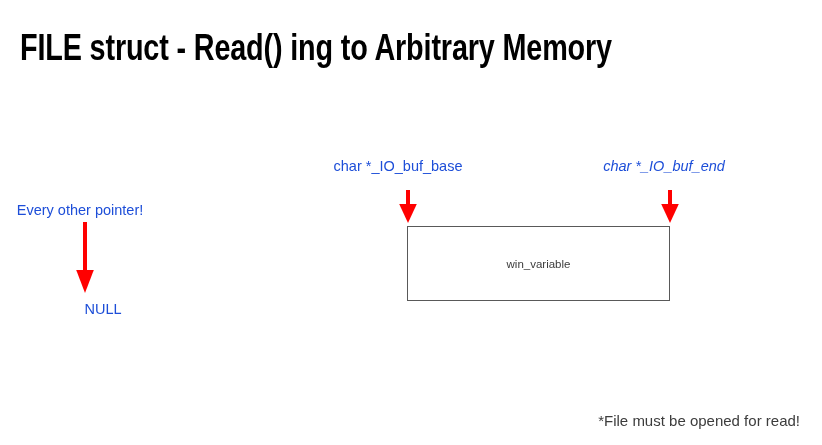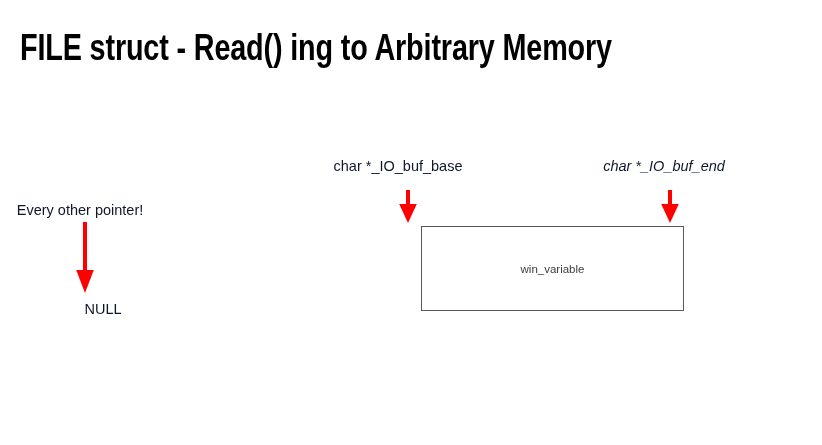--- a/index.html
+++ b/index.html
@@ -38,40 +38,39 @@
     transform: scaleX(0.80);
     transform-origin: left top;
   }
 
   
   .label {
     position: absolute;
     font-family: "Liberation Sans", sans-serif;
     font-size: 14.5px;
     line-height: 18px;
-    color: #0f172a;
+    color: #1d4ed8;
     white-space: nowrap;
   }
 
   .label-center {
     text-align: center;
     transform: translateX(-50%);
   }
 
   
   .buffer-box {
     position: absolute;
     left: 407px;
     top: 226px;
     width: 263px;
-    height: 85px;
+    height: 75px;
     box-sizing: border-box;
     border: 1.4px solid #595959;
     background: #ffffff;
-    margin-left: 14px;
   }
 
   .buffer-box-text {
     position: absolute;
     left: 0;
     right: 0;
     top: 50%;
     transform: translateY(-50%);
     text-align: center;
     font-family: "Liberation Sans", sans-serif;
@@ -125,14 +124,15 @@
 
   <svg class="arrow" style="left:658px; top:190px;" width="24" height="34" viewBox="0 0 24 34">
     <rect x="10" y="0" width="4" height="16" fill="#ff0000"></rect>
     <polygon points="12,33 3.2,14 20.8,14" fill="#ff0000"></polygon>
   </svg>
 
   <div class="buffer-box">
     <div class="buffer-box-text">win_variable</div>
   </div>
 
+  <div class="footnote">*File must be opened for read!</div>
 
 </div>
 
 </body></html>

